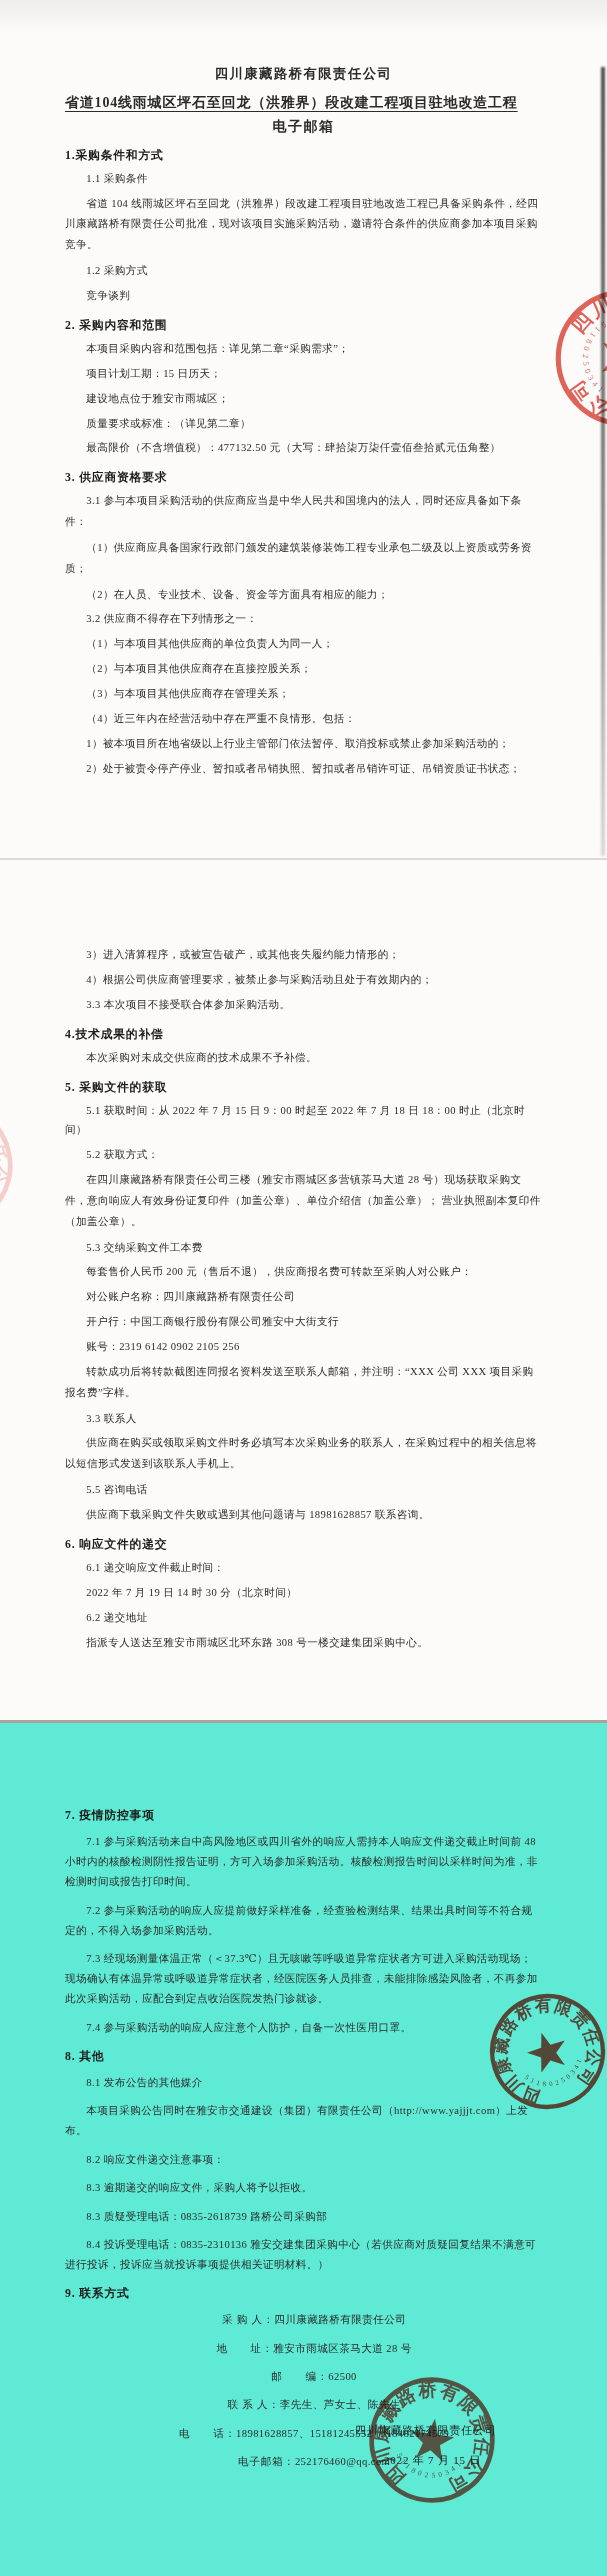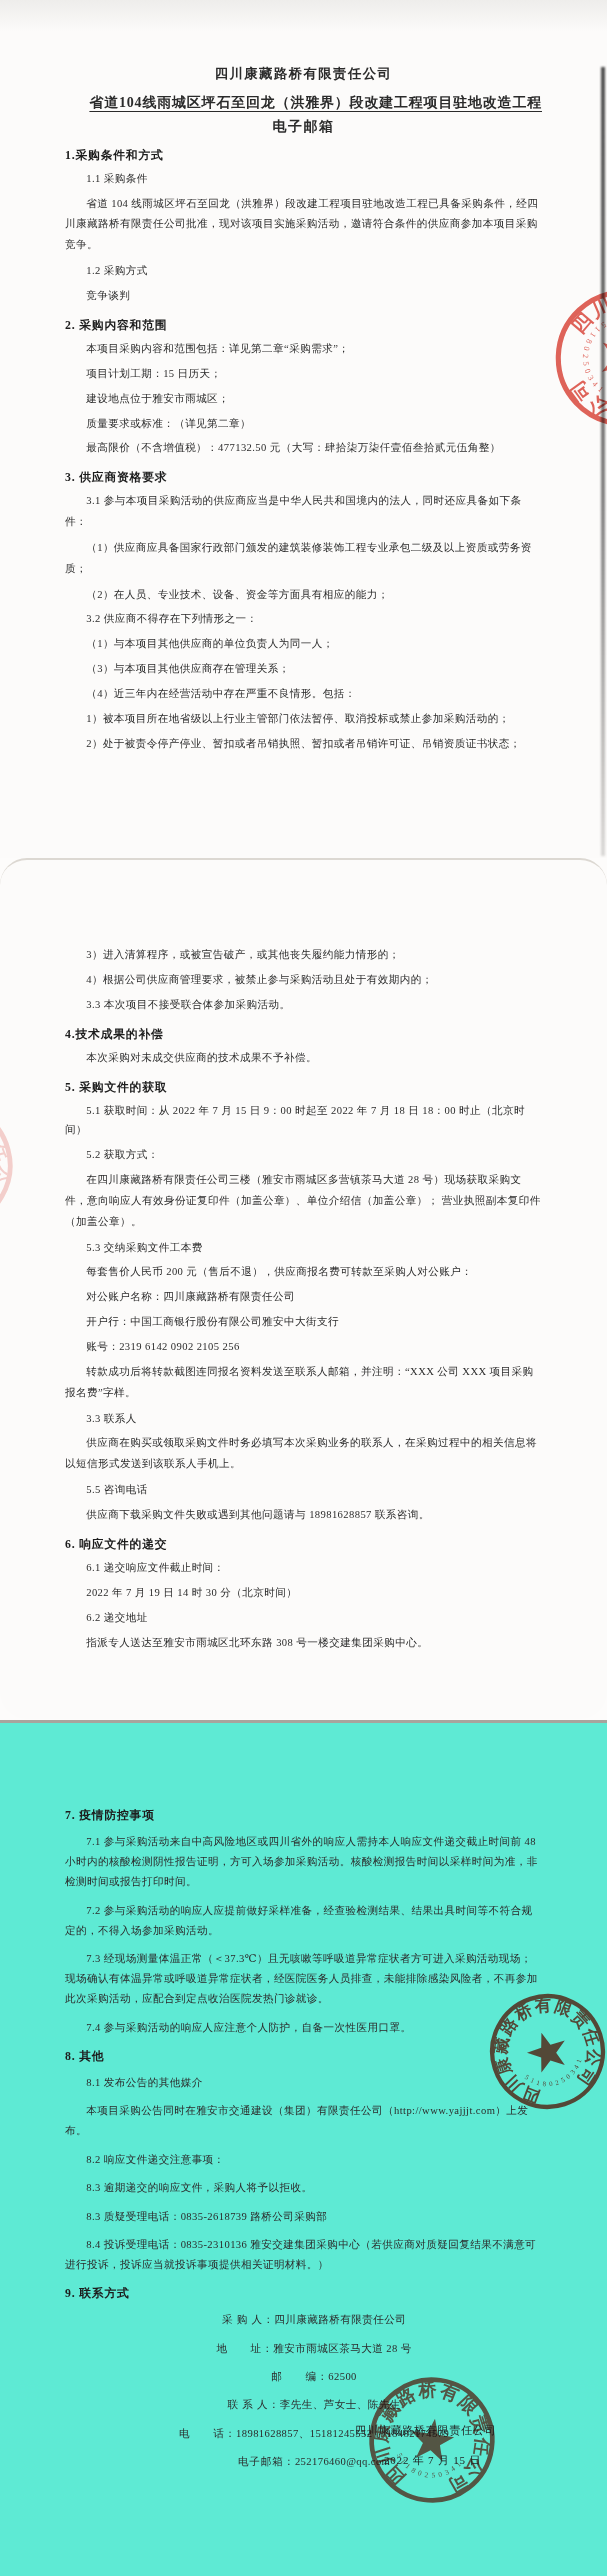--- a/index.html
+++ b/index.html
@@ -2,30 +2,30 @@
 <html style="font-size:12px"><head>
 <meta charset="utf-8">
 <style>
   * { box-sizing: border-box; margin: 0; padding: 0; }
   html,body { background:#e9e7e3; }
   body { font-family: "Liberation Serif", "DejaVu Serif", serif; color:#2b2b2b; }
   #canvas { position:relative; width:607px; height:2576px; margin:0 auto; background:#fdfcfb; overflow:hidden; }
 
   .page { position:absolute; left:0; width:607px; overflow:hidden; background:#fdfcfb; }
   #page1 { top:0; height:858px; background:linear-gradient(#eeedeb, #fcfbfa 32px); }
-  #page2 { top:858px; height:861px; border-top:2.3px solid #dcd8d2; background:#fcfbfa;border-radius:27px; }
+  #page2 { top:858px; height:861px; border-top:2.3px solid #dcd8d2; background:#fcfbfa; }
   #page3 { top:1720px; height:856px; border-top:3px solid #a8a49d; background:#5eead4; }
 
   .content { position:relative; padding:0 65px; font-size:10.6px; letter-spacing:0.4px; }
   #page1 .content { padding-top:65px; }
   #page2 .content { padding-top:80px; }
   #page3 .content { padding-top:74px; }
 
   .org { text-align:center; font-size:13.3px; font-weight:700; letter-spacing:1.5px; }
-  .ptitle { text-align:right; font-size:14px; font-weight:700; margin-top:10.6px; letter-spacing:0.8px;
+  .ptitle { text-align:left; font-size:14px; font-weight:700; margin-top:10.6px; letter-spacing:0.8px;
             text-decoration:underline; text-underline-offset:3.8px; }
   .psub { text-align:center; font-size:14px; font-weight:700; margin-top:6px; letter-spacing:1.5px; }
 
   .sec { font-size:11.8px; font-weight:700; margin-top:12px; letter-spacing:0.8px; color:#1d1d1d; }
   #page3 .sec { margin-top:10.6px; }
 
   .p { margin-top:5.3px; line-height:1.85; text-indent:2em; }
   #page3 .p { margin-top:8.3px; line-height:1.9; }
   .ml { line-height:1.95; }
 
@@ -72,20 +72,21 @@
       </div>
       <div class="p">质量要求或标准：（详见第二章）</div>
       <div class="p">最高限价（不含增值税）：477132.50 元（大写：肆拾柒万柒仟壹佰叁拾贰元伍角整）</div>
 
       <div class="sec">3.  供应商资格要求</div>
       <div class="p ml">3.1 参与本项目采购活动的供应商应当是中华人民共和国境内的法人，同时还应具备如下条件：</div>
       <div class="p ml">（1）供应商应具备国家行政部门颁发的建筑装修装饰工程专业承包二级及以上资质或劳务资质；</div>
       <div class="p">（2）在人员、专业技术、设备、资金等方面具有相应的能力；</div>
       <div class="p">3.2 供应商不得存在下列情形之一：</div>
       <div class="p">（1）与本项目其他供应商的单位负责人为同一人；</div>
+      <div class="p">（2）与本项目其他供应商存在直接控股关系；</div>
       <div class="p">（3）与本项目其他供应商存在管理关系；</div>
       <div class="p">（4）近三年内在经营活动中存在严重不良情形。包括：</div>
       <div class="p">1）被本项目所在地省级以上行业主管部门依法暂停、取消投标或禁止参加采购活动的；</div>
       <div class="p">2）处于被责令停产停业、暂扣或者吊销执照、暂扣或者吊销许可证、吊销资质证书状态；</div>
     </div>
 
     <div class="edge1"></div>
 
     <div class="seal" style="left:551px; top:285px; width:146px; height:146px; color:#d9382c; opacity:.78; transform:rotate(92deg);">
       <svg viewBox="0 0 200 200">

